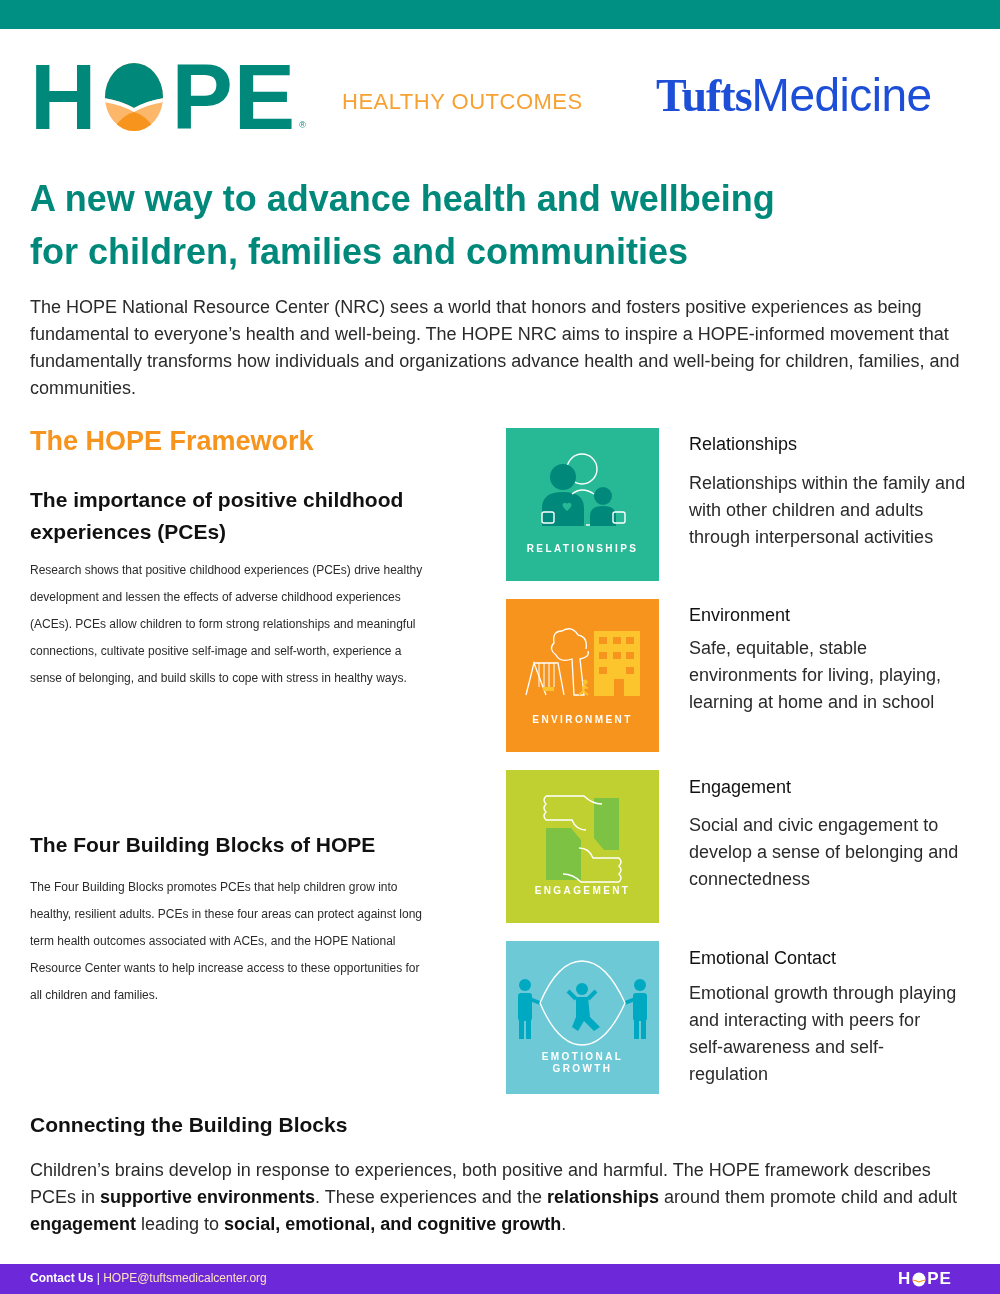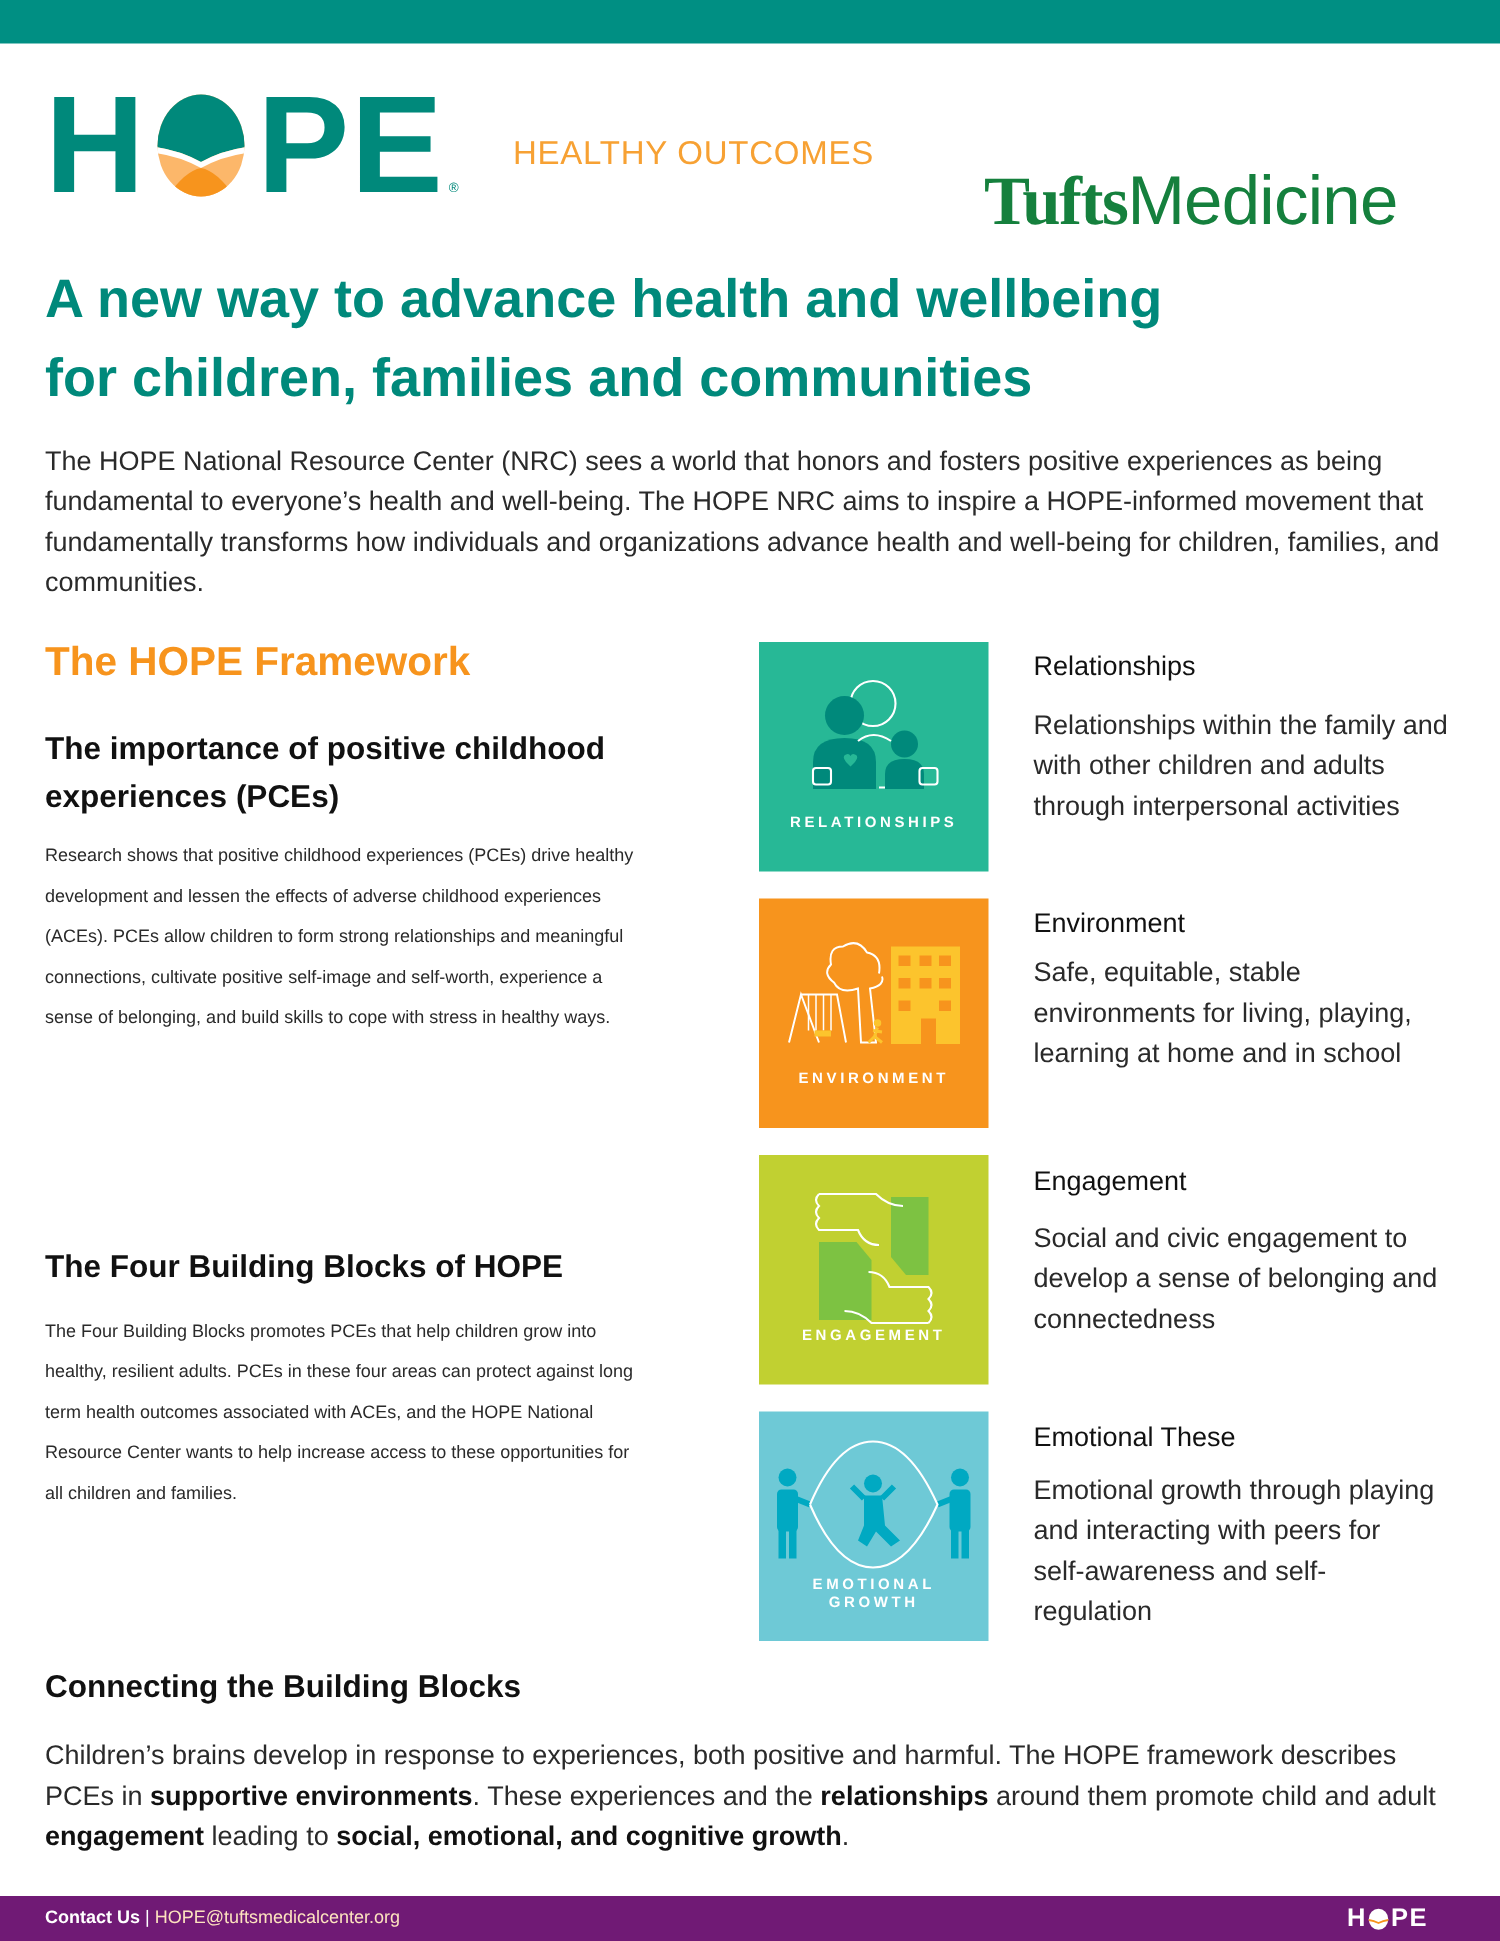--- a/index.html
+++ b/index.html
@@ -9,21 +9,21 @@
   .top-bar { position: absolute; left: 0; top: 0; width: 1000px; height: 29px; background: #008f83; }
 
   
   .hope-logo { position: absolute; left: 30px; top: 62px; height: 70px; display: flex; align-items: flex-end; }
   .hope-letter { font-family: "Liberation Sans", sans-serif; font-weight: 700; color: #00897b; font-size: 92px; line-height: 70px; height: 70px; letter-spacing: 1px; }
   .hope-o { width: 62px; height: 70px; margin: 0 6px 0 6px; }
   .reg { font-size: 9px; color: #00897b; margin-left: 3px; margin-bottom: 2px; }
   .hope-tagline { position: absolute; left: 342px; top: 91px; color: #f7a133; font-size: 22px; line-height: 22px; letter-spacing: 0.5px; }
   .hope-tagline .l2 { font-size: 17px; line-height: 20px; letter-spacing: 0.6px; }
 
-  .tufts { position: absolute; left: 656px; top: 99px; font-size: 46px; line-height: 68px; color: #15803d; }
+  .tufts { position: absolute; left: 656px; top: 69px; font-size: 46px; line-height: 52px; color: #1d4ed8; }
   .tufts .b { font-family: "Liberation Serif", serif; font-weight: 700; letter-spacing: -1px; }
   .tufts .m { font-family: "Liberation Sans", sans-serif; font-weight: 400; letter-spacing: -0.5px; }
 
   .main-title { position: absolute; left: 30px; top: 172px; width: 900px; color: #00897b; font-weight: 700; font-size: 36px; line-height: 53px; }
 
   .intro { position: absolute; left: 30px; top: 294px; width: 945px; font-size: 18px; line-height: 27px; color: #2a2a2a; }
 
   .fw-title { position: absolute; left: 30px; top: 426px; font-size: 27px; color: #f7941d; font-weight: 700; }
 
   .h2 { position: absolute; left: 30px; font-size: 21px; line-height: 32px; font-weight: 700; color: #111; }
@@ -33,21 +33,21 @@
   .tile svg { position: absolute; left: 0; top: 0; }
   .tile-label { position: absolute; left: 0; width: 153px; text-align: center; color: #fff; font-weight: 700; font-size: 10px; letter-spacing: 2.4px; line-height: 12px; }
 
   .block-title { position: absolute; left: 689px; font-size: 18px; color: #111; }
   .block-desc { position: absolute; left: 689px; width: 290px; font-size: 18px; line-height: 27px; color: #2a2a2a; }
 
   .connect-title { position: absolute; left: 30px; top: 1113px; font-size: 21px; font-weight: 700; color: #111; }
   .connect-text { position: absolute; left: 30px; top: 1157px; width: 940px; font-size: 18px; line-height: 27px; color: #2a2a2a; }
   .connect-text b { color: #111; }
 
-  .footer { position: absolute; left: 0; top: 1264px; width: 1000px; height: 30px; background: #701a75; }
+  .footer { position: absolute; left: 0; top: 1264px; width: 1000px; height: 30px; background: #6d28d9; }
   .footer-contact { position: absolute; left: 30px; top: 7px; font-size: 12px; color: #fff; }
   .footer-contact .label { font-weight: 700; }
   .footer-contact .email { color: #fde3bf; }
   .footer-logo { position: absolute; left: 898px; top: 5px; font-size: 17px; font-weight: 700; color: #fff; letter-spacing: 1px; display: flex; align-items: center; }
   .footer-logo svg { margin: 0 1px; }
 </style>
 </head>
 <body>
 
 <div class="top-bar"></div>
@@ -169,21 +169,21 @@
 
 <div class="block-title" style="top:434px;">Relationships</div>
 <p class="block-desc" style="top:470px;">Relationships within the family and with other children and adults through interpersonal activities</p>
 
 <div class="block-title" style="top:605px;">Environment</div>
 <p class="block-desc" style="top:635px; width:275px;">Safe, equitable, stable environments for living, playing, learning at home and in school</p>
 
 <div class="block-title" style="top:777px;">Engagement</div>
 <p class="block-desc" style="top:812px; width:280px;">Social and civic engagement to develop a sense of belonging and connectedness</p>
 
-<div class="block-title" style="top:948px;">Emotional These</div>
+<div class="block-title" style="top:948px;">Emotional Contact</div>
 <p class="block-desc" style="top:980px; width:270px;">Emotional growth through playing and interacting with peers for self-awareness and self-regulation</p>
 
 <div class="connect-title">Connecting the Building Blocks</div>
 <p class="connect-text"><span>Children’s brains develop in response to experiences, both positive and harmful. The HOPE framework describes PCEs in </span><b>supportive environments</b><span>. These experiences and the </span><b>relationships</b><span> around them promote child and adult </span><b>engagement</b><span> leading to </span><b>social, emotional, and cognitive growth</b><span>.</span></p>
 
 <div class="footer">
   <div class="footer-contact">
     <span class="label">Contact Us</span><span> | </span><a class="email">HOPE@tuftsmedicalcenter.org</a>
   </div>
   <div class="footer-logo">

